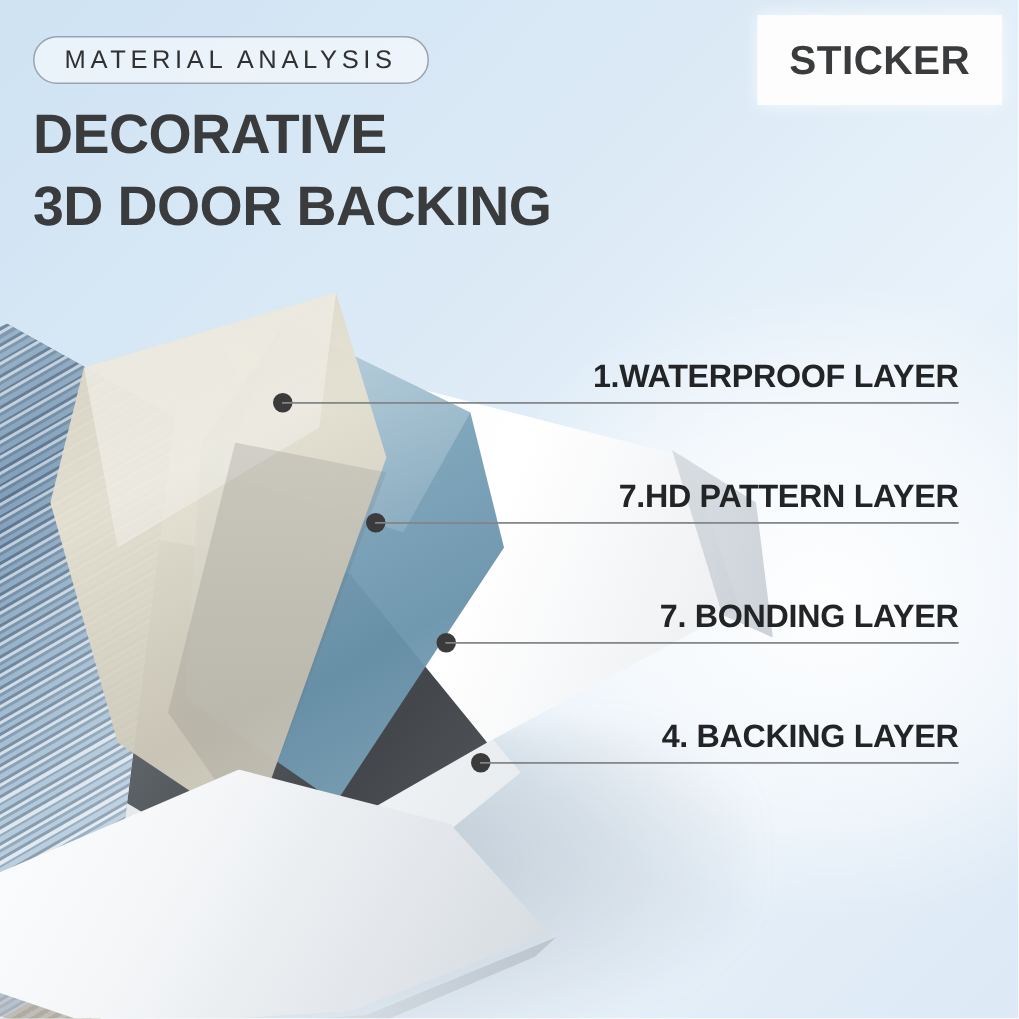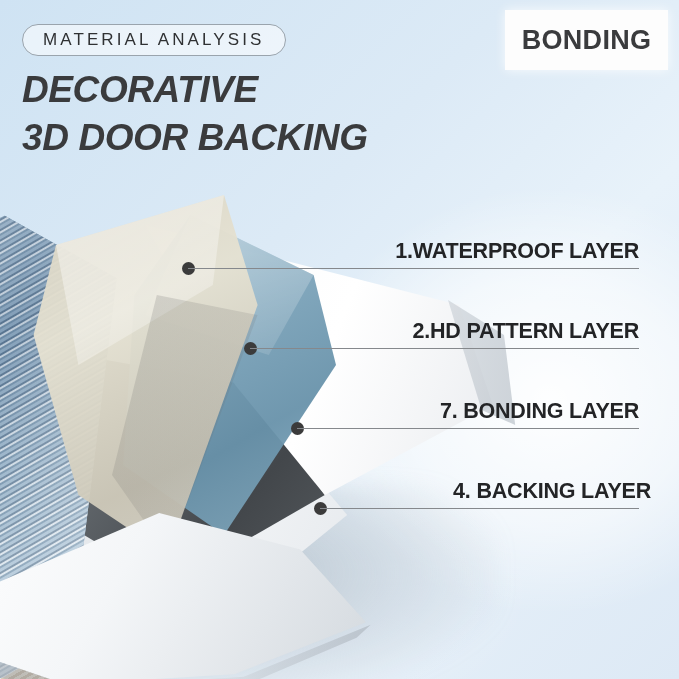--- a/index.html
+++ b/index.html
@@ -61,21 +61,20 @@
   .headline {
     position: absolute;
     left: 22px;
     top: 66px;
     color: #3a3b3d;
     font-weight: 700;
     font-size: 37px;
     line-height: 48px;
     letter-spacing: -0.4px;
     white-space: nowrap;
-    font-style: italic;
   }
   .headline .l2 { display: block; }
 
   .brand-badge {
     position: absolute;
     left: 505px;
     top: 10px;
     width: 163px;
     height: 60px;
     background: #fdfdfd;
@@ -345,44 +344,44 @@
   <div class="eyebrow">
     <span>MATERIAL ANALYSIS</span>
   </div>
 
   <div class="headline">
     <span class="l1">DECORATIVE</span>
     <span class="l2">3D DOOR BACKING</span>
   </div>
 
   <div class="brand-badge">
-    <span>BONDING</span>
+    <span>STICKER</span>
   </div>
 
   <div class="callout" id="callout-0" style="left: 0px; top: 268px; width: 679px;">
     <div class="dot" style="left: 182px;"></div>
     <div class="leader" style="left: 188px; width: 451px;"></div>
     <div class="underline" style="right: 40px; width: 451px;"></div>
     <div class="label" style="right: 40px; margin-top: 37px;">1.WATERPROOF LAYER</div>
   </div>
 
   <div class="callout" id="callout-1" style="left: 0px; top: 348px; width: 679px;">
     <div class="dot" style="left: 244px;"></div>
     <div class="leader" style="left: 250px; width: 389px;"></div>
     <div class="underline" style="right: 40px; width: 389px;"></div>
-    <div class="label" style="right: 40px;">2.HD PATTERN LAYER</div>
+    <div class="label" style="right: 40px;">7.HD PATTERN LAYER</div>
   </div>
 
   <div class="callout" id="callout-2" style="left: 0px; top: 428px; width: 679px;">
     <div class="dot" style="left: 291px;"></div>
     <div class="leader" style="left: 297px; width: 342px;"></div>
     <div class="underline" style="right: 40px; width: 342px;"></div>
     <div class="label" style="right: 40px;">7. BONDING LAYER</div>
   </div>
 
   <div class="callout" id="callout-3" style="left: 0px; top: 508px; width: 679px;">
     <div class="dot" style="left: 314px;"></div>
     <div class="leader" style="left: 320px; width: 319px;"></div>
     <div class="underline" style="right: 40px; width: 319px;"></div>
-    <div class="label" style="right: 28px;">4. BACKING LAYER</div>
+    <div class="label" style="right: 40px;">4. BACKING LAYER</div>
   </div>
 
 </div>
 
 </body></html>

